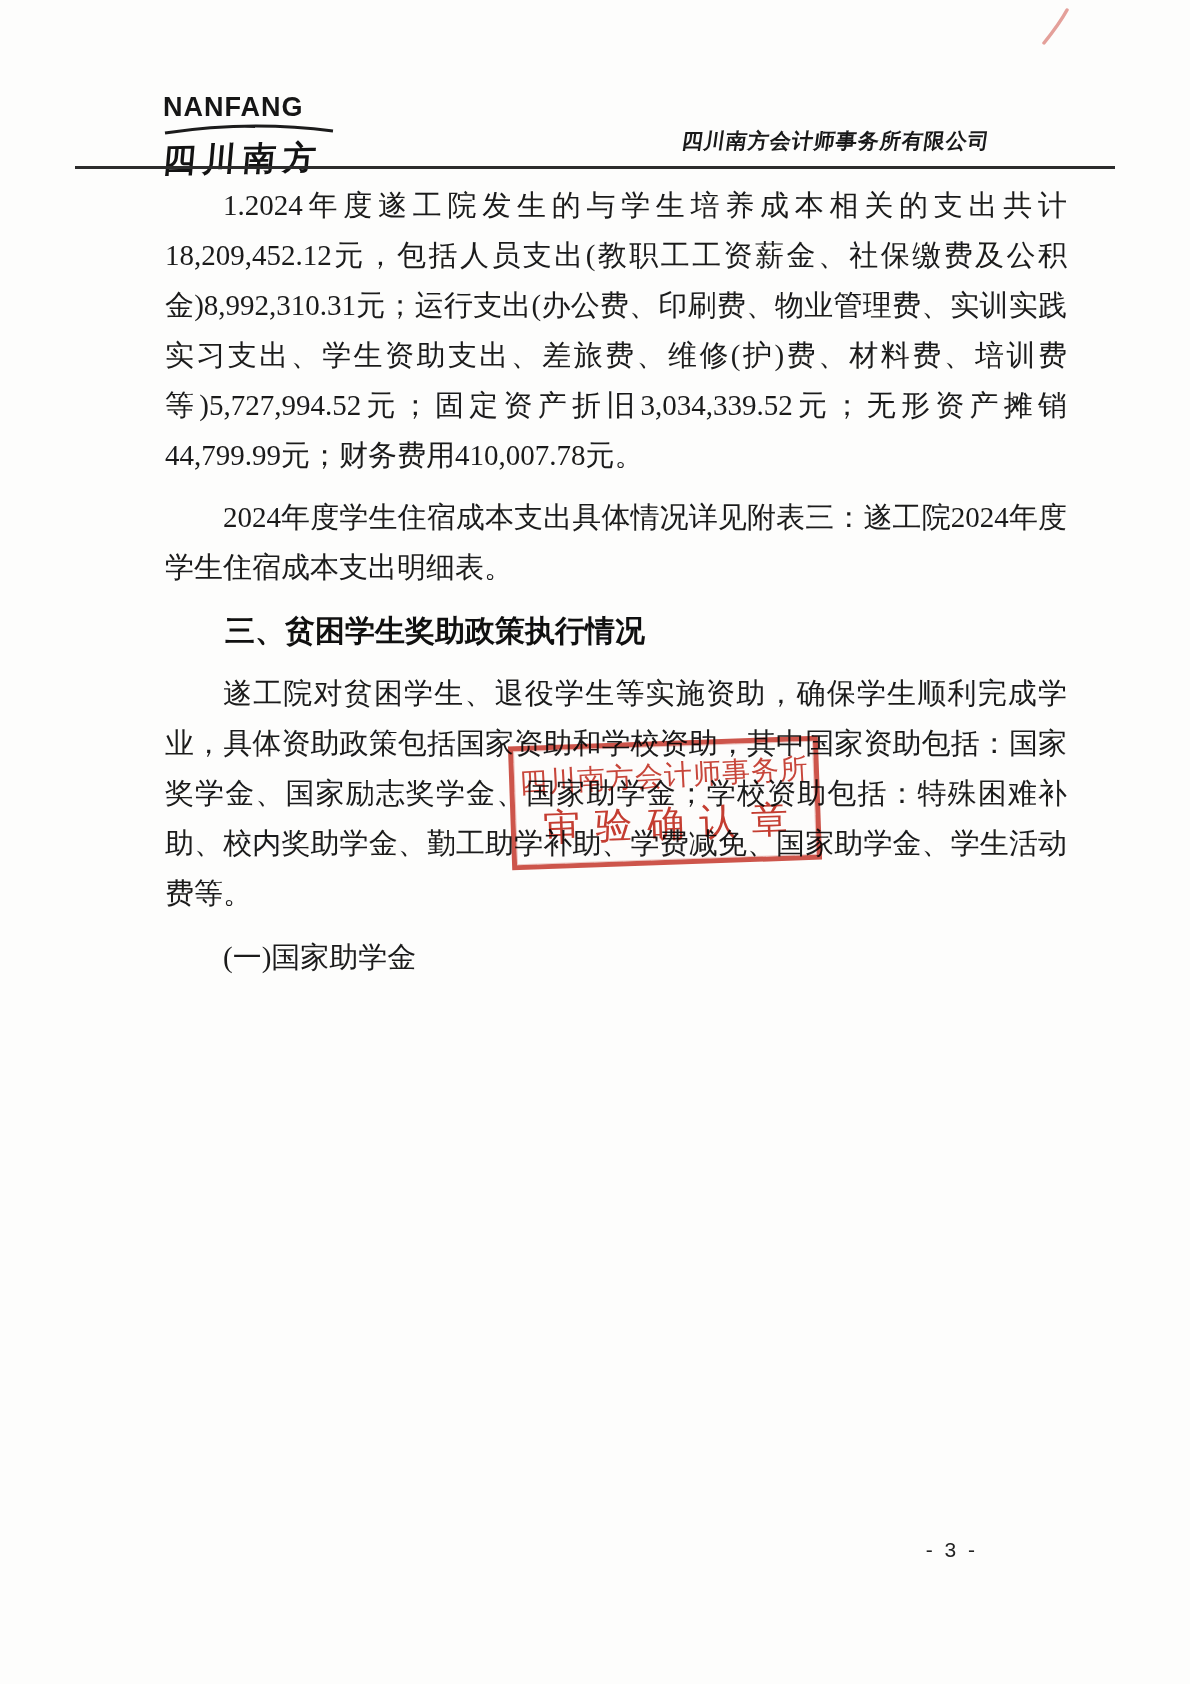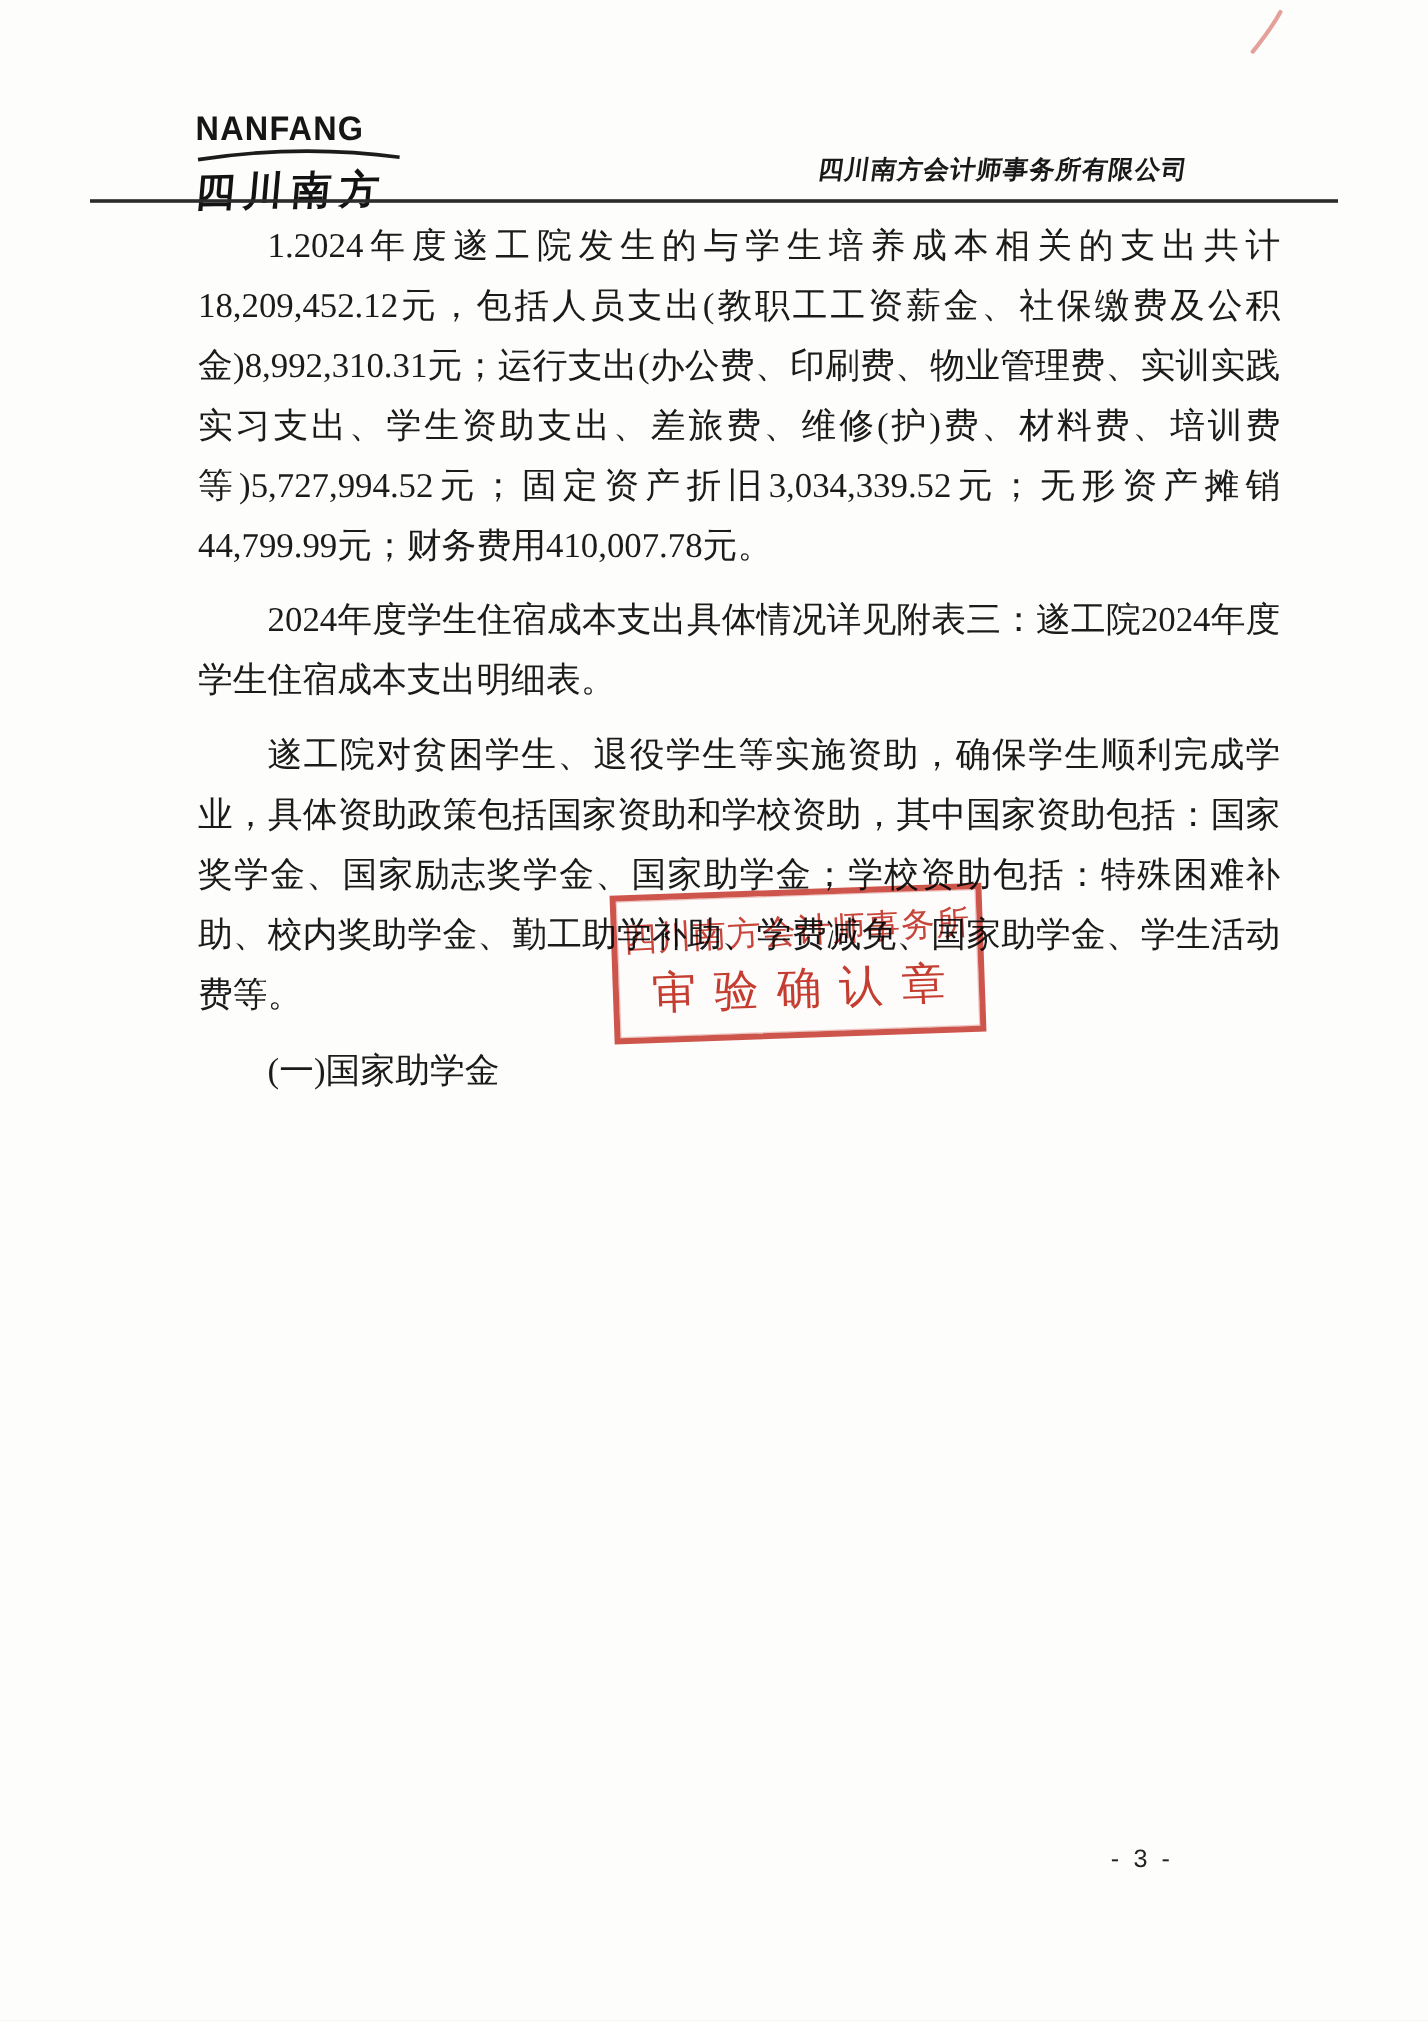--- a/index.html
+++ b/index.html
@@ -95,20 +95,21 @@
   <div class="hdr-rule"></div>
 
   <svg class="corner-mark" width="32" height="38" viewBox="0 0 32 38">
     <path d="M27,2 C21,13 12,25 4,35" fill="none" stroke="rgba(198,50,38,0.7)" stroke-width="3.5" stroke-linecap="round"></path>
   </svg>
 
   <div class="content">
     <p class="para">1.2024年度遂工院发生的与学生培养成本相关的支出共计18,209,452.12元，包括人员支出(教职工工资薪金、社保缴费及公积金)8,992,310.31元；运行支出(办公费、印刷费、物业管理费、实训实践实习支出、学生资助支出、差旅费、维修(护)费、材料费、培训费等)5,727,994.52元；固定资产折旧3,034,339.52元；无形资产摊销44,799.99元；财务费用410,007.78元。</p>
     <p class="para">2024年度学生住宿成本支出具体情况详见附表三：遂工院2024年度学生住宿成本支出明细表。</p>
 
+    <h3 class="sec-heading">三、贫困学生奖助政策执行情况</h3>
 
     <p class="para">遂工院对贫困学生、退役学生等实施资助，确保学生顺利完成学业，具体资助政策包括国家资助和学校资助，其中国家资助包括：国家奖学金、国家励志奖学金、国家助学金；学校资助包括：特殊困难补助、校内奖助学金、勤工助学补助、学费减免、国家助学金、学生活动费等。</p>
 
     <div class="sub-heading">(一)国家助学金</div>
 
   </div>
 
   <div class="stamp">
     <div class="s1">四川南方会计师事务所</div>
     <div class="s2">审验确认章</div>

